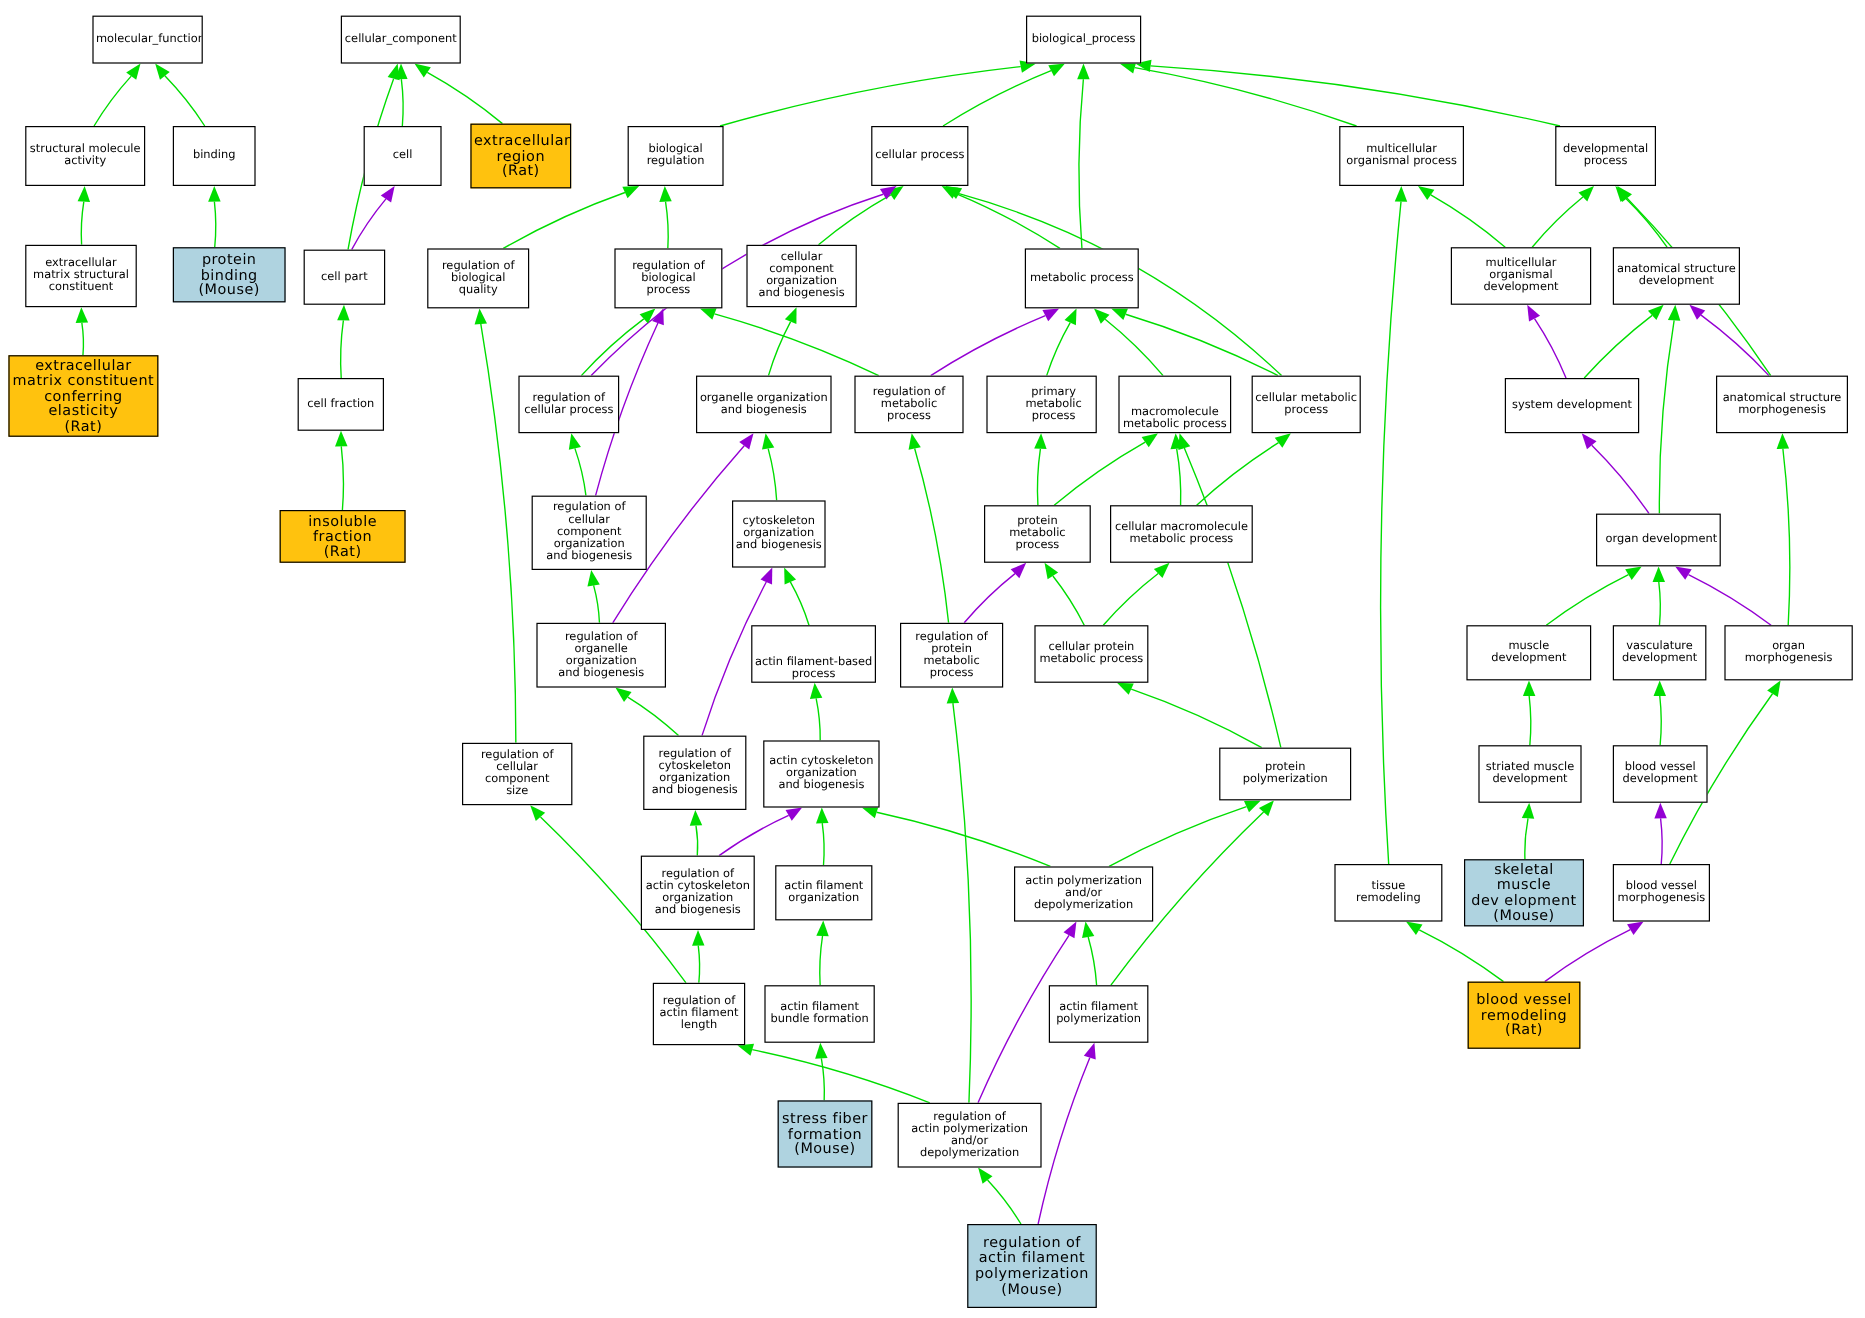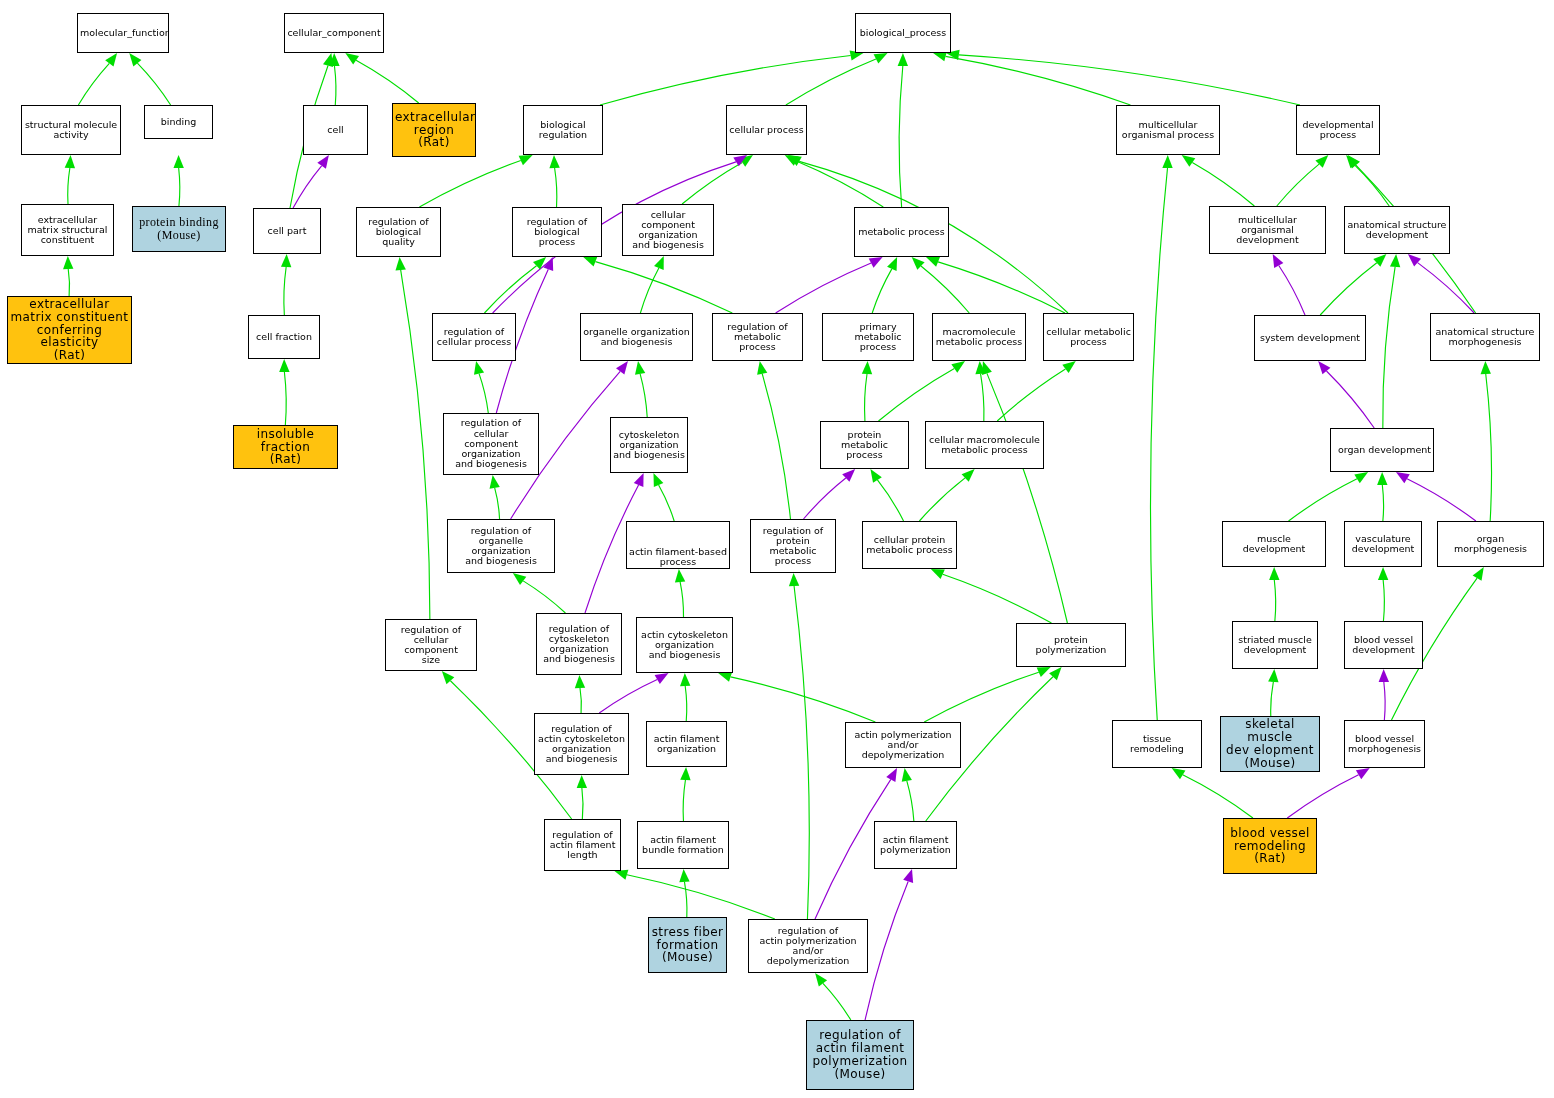--- a/index.html
+++ b/index.html
@@ -386,21 +386,21 @@
     </div>
     <div class="go-node plain" style="left: 284px; top: 13px; width: 100px; height: 40px;">
       <span class="lbl">cellular_component</span>
     </div>
     <div class="go-node plain" style="left: 855px; top: 13px; width: 96px; height: 40px;">
       <span class="lbl">biological_process</span>
     </div>
     <div class="go-node plain" style="left: 21px; top: 105px; width: 100px; height: 50px;">
       <span class="lbl">structural molecule<br>activity</span>
     </div>
-    <div class="go-node plain" style="left: 144px; top: 105px; width: 69px; height: 34px;">
+    <div class="go-node plain" style="left: 144px; top: 105px; width: 69px; height: 50px;">
       <span class="lbl">binding</span>
     </div>
     <div class="go-node plain" style="left: 303px; top: 105px; width: 65px; height: 50px;">
       <span class="lbl">cell</span>
     </div>
     <div class="go-node highlight-rat" style="left: 392px; top: 103px; width: 84px; height: 54px;">
       <span class="lbl">extracellular<br>region<br>(Rat)</span>
     </div>
     <div class="go-node plain" style="left: 523px; top: 105px; width: 80px; height: 50px;">
       <span class="lbl">biological regulation</span>
@@ -410,21 +410,21 @@
     </div>
     <div class="go-node plain" style="left: 1116px; top: 105px; width: 104px; height: 50px;">
       <span class="lbl">multicellular<br>organismal process</span>
     </div>
     <div class="go-node plain" style="left: 1296px; top: 105px; width: 84px; height: 50px;">
       <span class="lbl">developmental<br>process</span>
     </div>
     <div class="go-node plain" style="left: 21px; top: 204px; width: 93px; height: 52px;">
       <span class="lbl">extracellular<br>matrix structural<br>constituent</span>
     </div>
-    <div class="go-node highlight-mouse" style="left: 132px; top: 206px; width: 94px; height: 46px; font-family: Liberation Serif, serif;">
+    <div class="go-node highlight-mouse" style="left: 144px; top: 206px; width: 94px; height: 46px;">
       <span class="lbl">protein binding<br>(Mouse)</span>
     </div>
     <div class="go-node plain" style="left: 253px; top: 208px; width: 68px; height: 46px;">
       <span class="lbl">cell part</span>
     </div>
     <div class="go-node plain" style="left: 356px; top: 207px; width: 85px; height: 50px;">
       <span class="lbl">regulation of<br>biological quality</span>
     </div>
     <div class="go-node plain" style="left: 512px; top: 207px; width: 90px; height: 50px;">
       <span class="lbl">regulation of<br>biological process</span>
@@ -452,21 +452,21 @@
     </div>
     <div class="go-node plain" style="left: 580px; top: 313px; width: 113px; height: 48px;">
       <span class="lbl">organelle organization<br>and biogenesis</span>
     </div>
     <div class="go-node plain" style="left: 712px; top: 313px; width: 91px; height: 48px;">
       <span class="lbl">regulation of<br>metabolic process</span>
     </div>
     <div class="go-node plain" style="left: 822px; top: 313px; width: 92px; height: 48px; padding-left: 22px;">
       <span class="lbl">primary metabolic<br>process</span>
     </div>
-    <div class="go-node plain" style="left: 932px; top: 313px; width: 94px; height: 48px;">
+    <div class="go-node plain" style="left: 932px; top: 313px; width: 94px; height: 48px; align-items: flex-end;">
       <span class="lbl">macromolecule<br>metabolic process</span>
     </div>
     <div class="go-node plain" style="left: 1043px; top: 313px; width: 91px; height: 48px;">
       <span class="lbl">cellular metabolic<br>process</span>
     </div>
     <div class="go-node plain" style="left: 1254px; top: 315px; width: 112px; height: 46px;">
       <span class="lbl">system development</span>
     </div>
     <div class="go-node plain" style="left: 1430px; top: 313px; width: 110px; height: 48px;">
       <span class="lbl">anatomical structure<br>morphogenesis</span>

